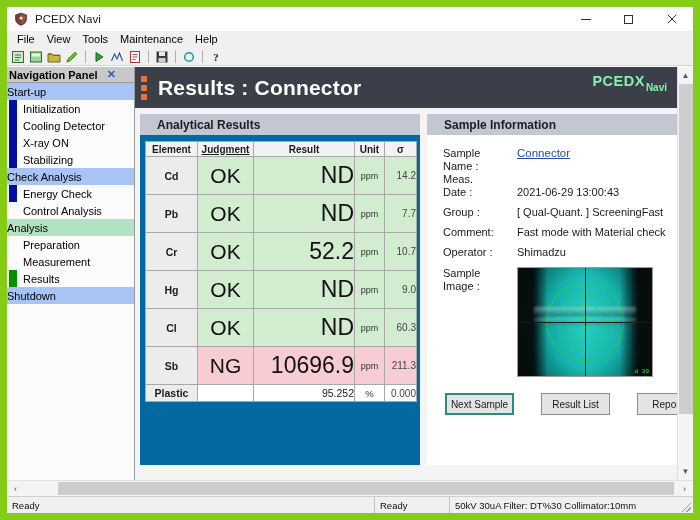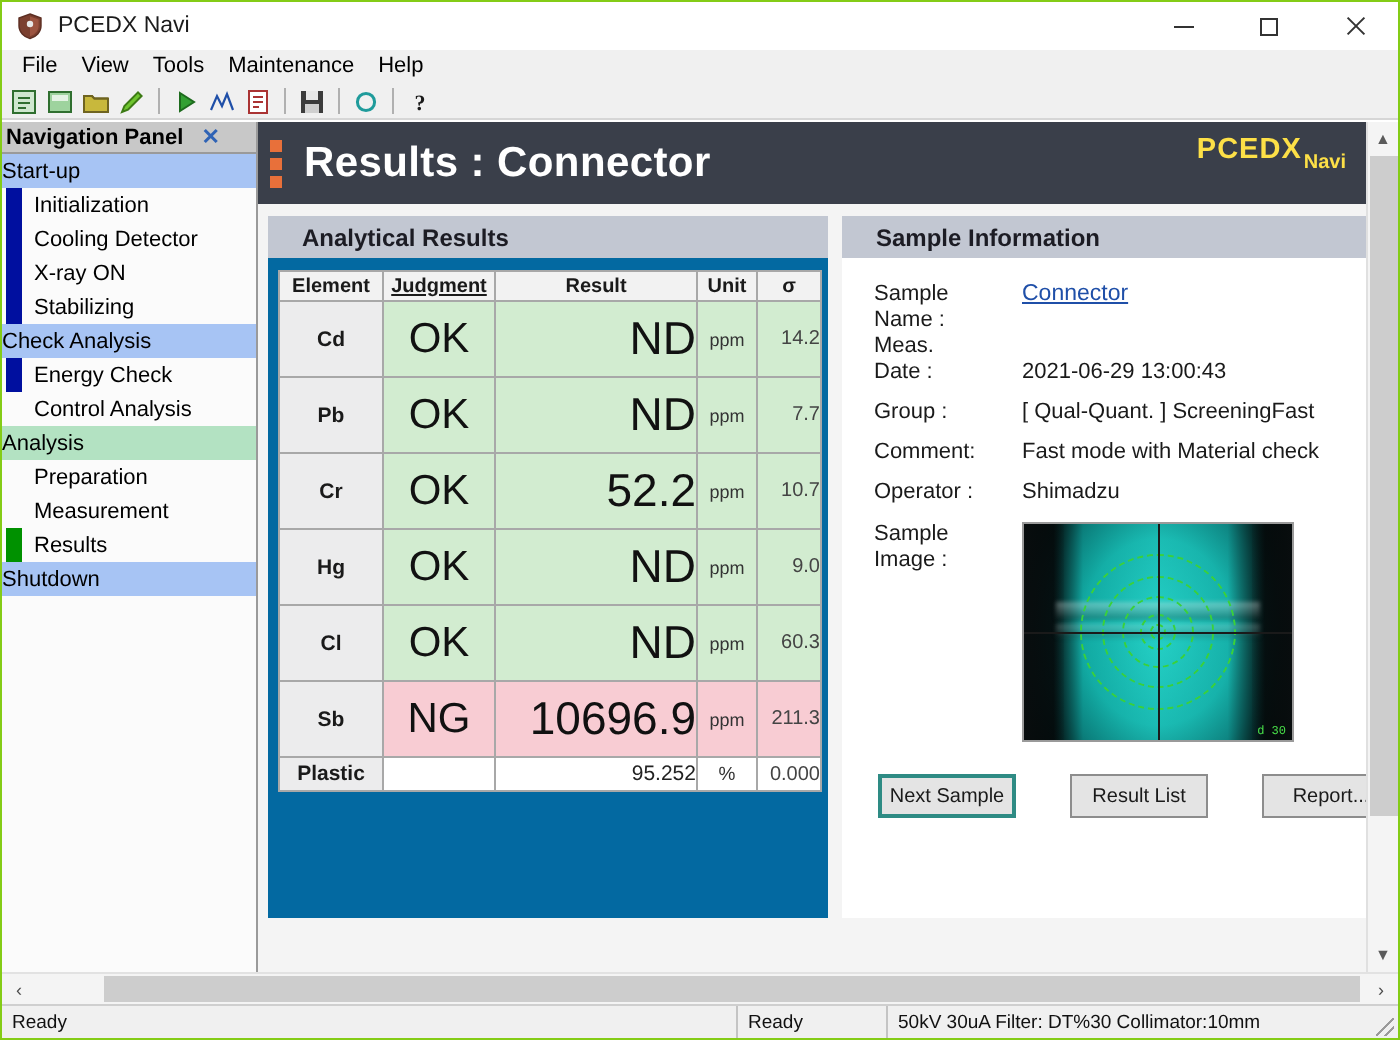--- a/index.html
+++ b/index.html
@@ -7,21 +7,21 @@
     margin: 0; padding: 0;
     width: 700px; height: 520px;
     overflow: hidden;
     font-family: "Liberation Sans", sans-serif;
     background: #ffffff;
   }
   #app {
     position: relative;
     width: 700px; height: 520px;
     background: #ffffff;
-    border: 1px solid #84cc16;
+    border: 7px solid #84cc16;
     overflow: hidden;
   }
 
   
   .titlebar {
     height: 24px;
     background: #ffffff;
     display: flex; align-items: center;
     border-bottom: 1px solid #ffffff;
     position: relative;
@@ -112,21 +112,21 @@
     position: relative; flex: 0 0 auto;
   }
   .hdr-dots { display: flex; flex-direction: column; gap: 3px; margin-left: 6px; }
   .hdr-dots i { width: 6px; height: 6px; background: #e8703a; display: block; }
   .hdr-title {
     font-size: 21px; font-weight: bold; color: #ffffff;
     margin-left: 11px; letter-spacing: 0.2px;
   }
   .brand {
     position: absolute; right: 10px; top: 6px;
-    display: flex; align-items: flex-end; color: #fde047;
+    display: flex; align-items: flex-end; color: #86efac;
   }
   .brand .b1 { font-size: 14.5px; font-weight: bold; letter-spacing: 0.5px; }
   .brand .b2 { font-size: 10px; font-weight: bold; margin-left: 1px; position: relative; top: 4px; }
 
   .panels {
     flex: 1; display: flex; padding: 6px 0 0 0; gap: 0;
     overflow: hidden;
   }
   .panel-left { width: 280px; margin-left: 5px; }
   .panel-right { flex: 1; margin-left: 7px; margin-right: 8px; }

